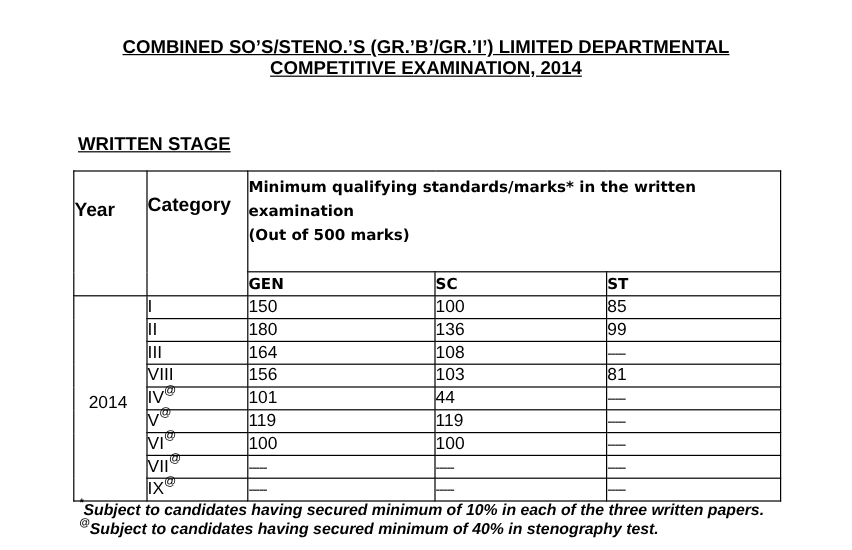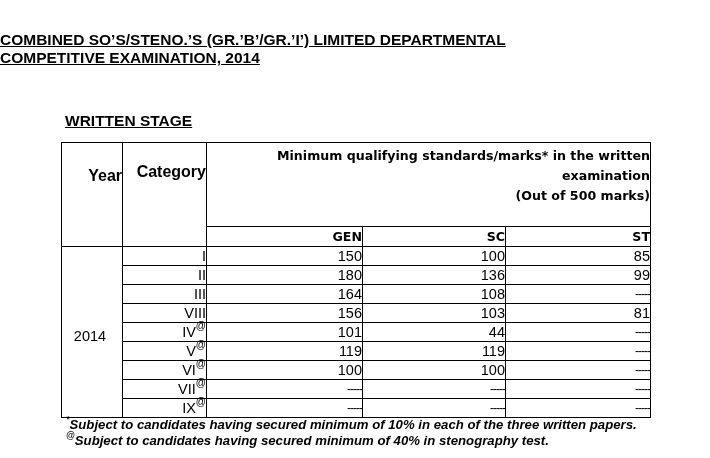--- a/index.html
+++ b/index.html
@@ -1,21 +1,21 @@
 <!DOCTYPE html>
 <html><head>
 <meta charset="utf-8">
 <style>
   html, body { margin: 0; padding: 0; background: #ffffff; }
   body { width: 710px; height: 458px; position: relative; overflow: hidden; color: #000; font-family: "Liberation Sans", sans-serif; }
-  .title { position: absolute; left: 0; width: 710px; top: 31px; text-align: left; font-weight: bold; font-size: 15.5px; line-height: 18px; }
+  .title { position: absolute; left: 0; width: 710px; top: 31px; text-align: center; font-weight: bold; font-size: 15.5px; line-height: 18px; }
   .title span { text-decoration: underline; }
   .section { position: absolute; left: 65px; top: 112px; font-weight: bold; font-size: 15.5px; text-decoration: underline; }
   table { position: absolute; left: 61px; top: 142px; border-collapse: collapse; }
-  td, th { border: 1.3px solid #000; padding: 0; text-align: right; font-size: 14.5px; font-weight: normal; }
+  td, th { border: 1.3px solid #000; padding: 0; text-align: left; font-size: 14.5px; font-weight: normal; }
   .hdr-big { font-weight: bold; font-size: 16px; height: 79px; }
   .hdr-min { font-family: "DejaVu Sans", sans-serif; font-weight: bold; font-size: 12.6px; line-height: 20px; vertical-align: top; padding-top: 3px; }
   .sub th { font-family: "DejaVu Sans", sans-serif; font-weight: bold; font-size: 12.6px; height: 18px; }
   .row td { height: 18px; line-height: 17px; }
   .year-cell { text-align: center; position: relative; }
   .year-cell span { position: relative; left: -2px; top: 4px; }
   .dash { font-size: 12px; letter-spacing: -1px; }
   sup { font-size: 10px; line-height: 0; position: relative; top: -2px; }
   .notes { position: absolute; left: 66px; top: 417px; font-style: italic; font-weight: bold; font-size: 13.2px; line-height: 16px; }
   .notes sup { font-size: 9px; }

